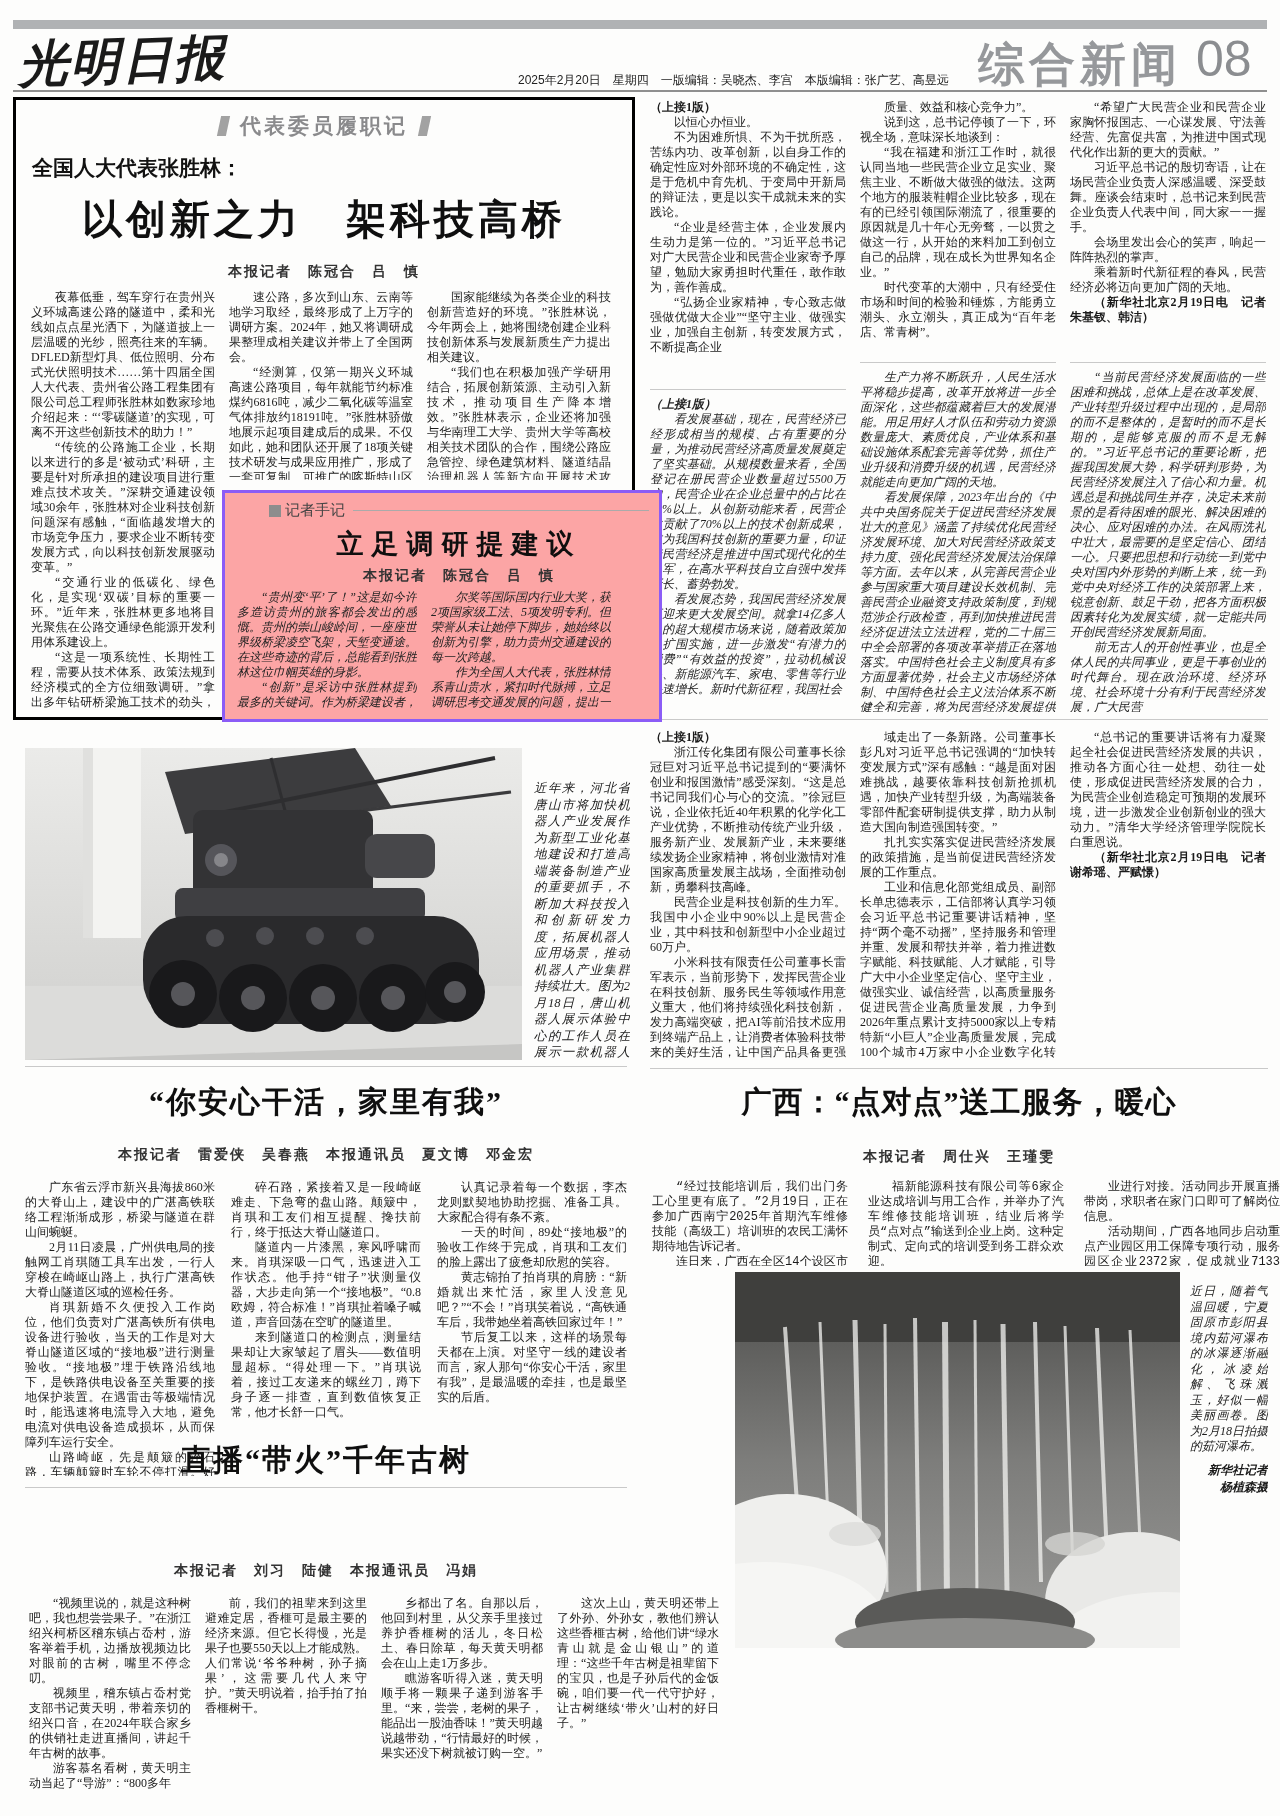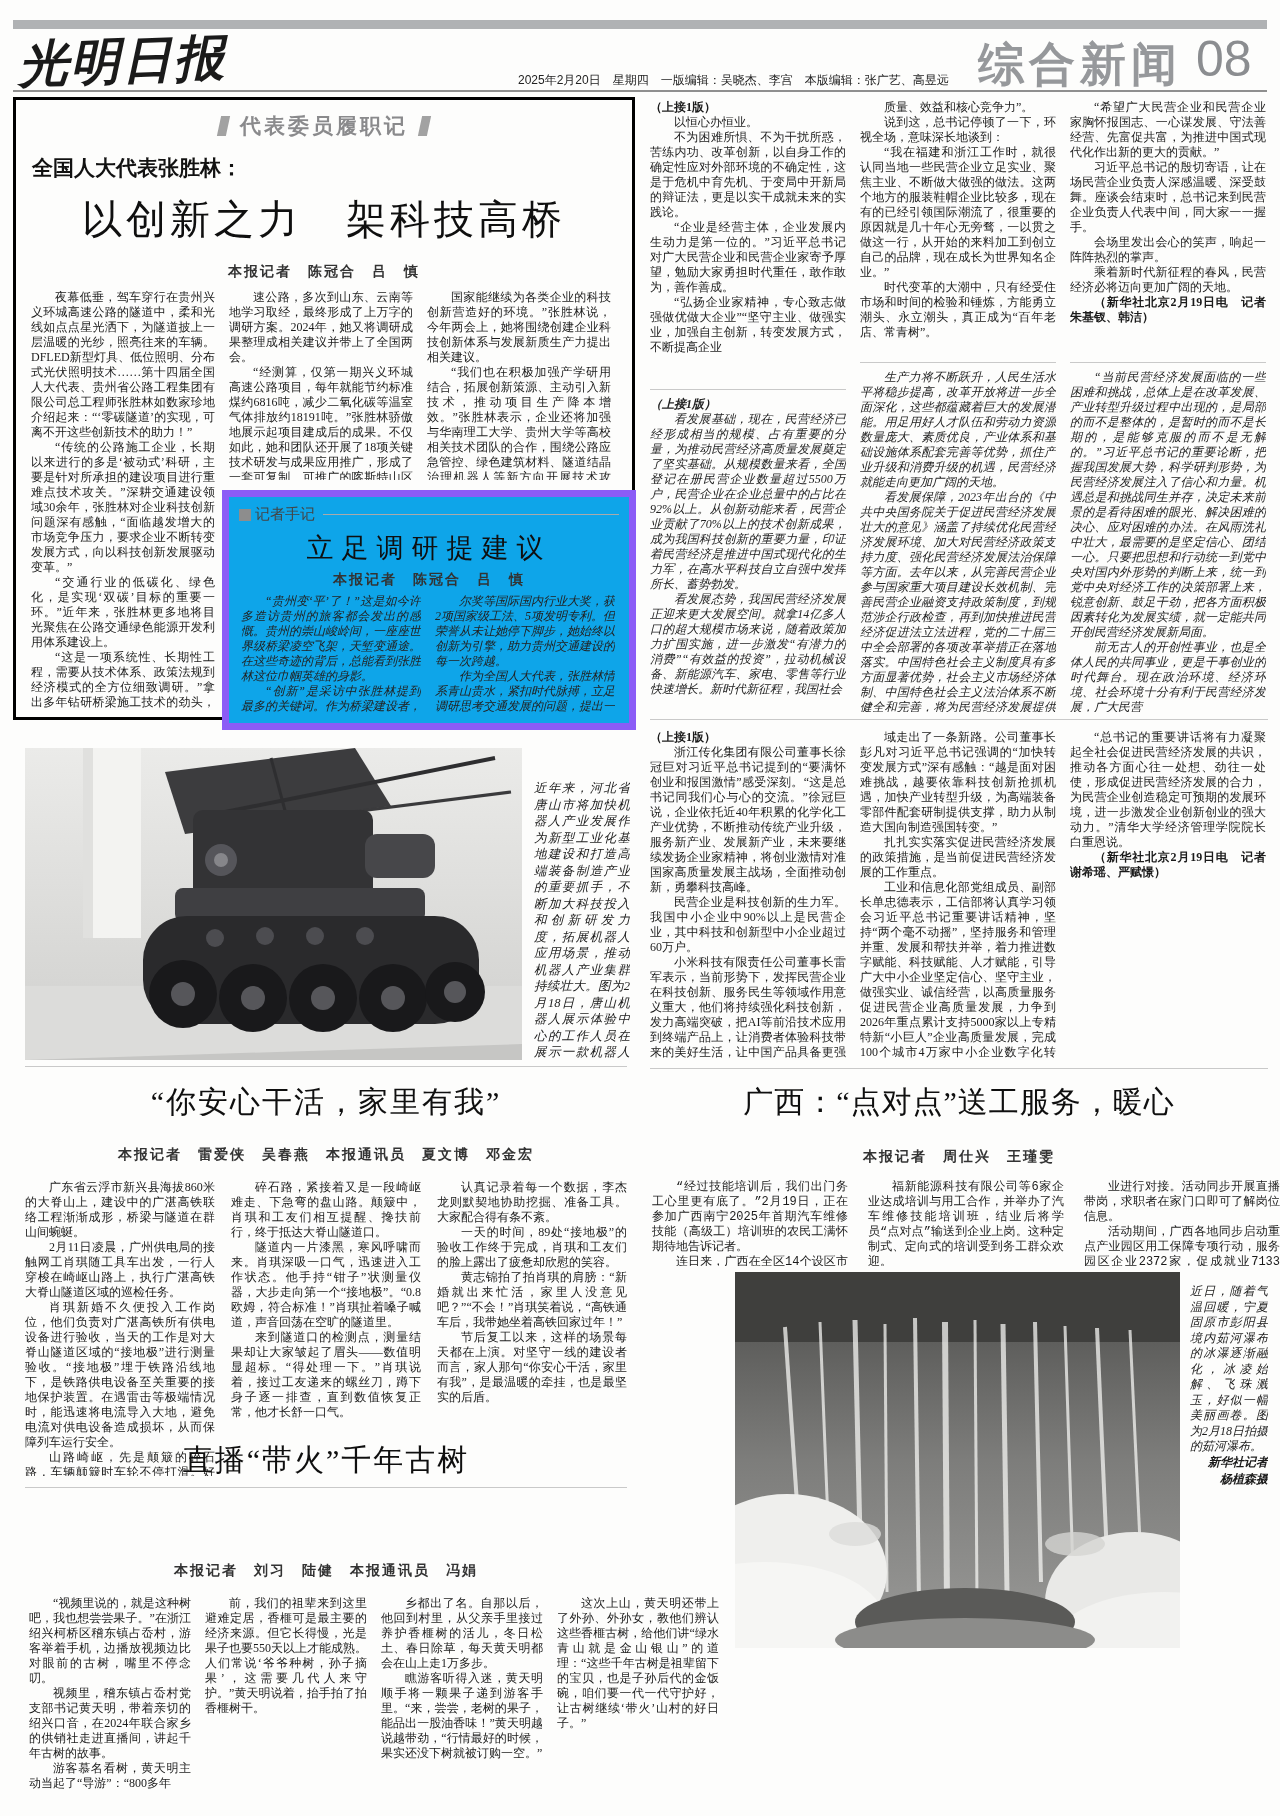--- a/index.html
+++ b/index.html
@@ -8,23 +8,23 @@
   .abs{position:absolute;}
   .sans{font-family:"Liberation Sans","DejaVu Sans",sans-serif;}
   .rule{background:#c9c9c9;}
   .col{text-align:justify;overflow:hidden;font-size:12px;line-height:15px;}
   .col p{margin:0;text-indent:2em;}
   .col p.noind{text-indent:0;}
   .kai{font-style:italic;color:#222;}
   .boldline{font-weight:bold;}
   .byline{text-align:center;font-size:12px;color:#333;}
   .byline b{font-size:14px;letter-spacing:2px;}
-  .headline{font-weight:normal;color:#0f0f0f;text-align:center;}
+  .headline{font-weight:bold;color:#0f0f0f;text-align:center;}
   .capcol{font-style:italic;font-size:12.5px;line-height:16.5px;text-align:justify;overflow:hidden;}
-  .credit{font-style:italic;font-weight:bold;text-align:right;margin-top:0;}
+  .credit{font-style:italic;font-weight:bold;text-align:right;margin-top:8px;}
   .innerhr{height:1px;background:#c9c9c9;margin:7px 0;}
   svg{display:block;}
 </style>
 </head>
 <body>
 
 <div id="page">
 
   <div class="abs" style="left:13px;top:20px;width:1254px;height:9px;background:#b0b2b4;"></div>
   <div class="abs" style="left:18px;top:28px;font-size:50px;font-weight:bold;font-style:italic;color:#1a1a1a;transform:rotate(-2deg);letter-spacing:2px;">光明日报</div>
@@ -57,21 +57,21 @@
           <p>速公路，多次到山东、云南等地学习取经，最终形成了上万字的调研方案。2024年，她又将调研成果整理成相关建议并带上了全国两会。</p>
           <p>“经测算，仅第一期兴义环城高速公路项目，每年就能节约标准煤约6816吨，减少二氧化碳等温室气体排放约18191吨。”张胜林骄傲地展示起项目建成后的成果。不仅如此，她和团队还开展了18项关键技术研发与成果应用推广，形成了一套可复制、可推广的喀斯特山区绿色建造技术成果及实施经验。</p>
         </div>
       <div class="col" style="width:184px;height:190px;">
           <p>国家能继续为各类企业的科技创新营造好的环境。”张胜林说，今年两会上，她将围绕创建企业科技创新体系与发展新质生产力提出相关建议。</p>
           <p>“我们也在积极加强产学研用结合，拓展创新策源、主动引入新技术，推动项目生产降本增效。”张胜林表示，企业还将加强与华南理工大学、贵州大学等高校相关技术团队的合作，围绕公路应急管控、绿色建筑材料、隧道结晶治理机器人等新方向开展技术攻关，以创新之力架起更多科技高桥，让智慧之光照亮更多前行道路。</p>
         </div>
     </div>
   </div>
 
-  <div class="abs" style="left:222px;top:490px;width:400px;height:226px;border:7px solid #8b5cf6;background:#0ea5e9;z-index:3;">
+  <div class="abs" style="left:222px;top:490px;width:400px;height:226px;border:3px solid #8b5cf6;background:#fca5a5;z-index:3;padding-left:34px;">
     <div style="display:flex;align-items:center;margin:8px 10px 0 10px;">
       <span style="width:12px;height:12px;background:#8d8d8d;display:inline-block;"></span>
       <span class="sans" style="font-size:15px;color:#444;margin:0 8px 0 4px;">记者手记</span>
       <span style="flex:1;height:1px;background:#aaa;"></span>
     </div>
     <div class="headline" style="font-size:27px;letter-spacing:8px;margin-top:6px;">立足调研提建议</div>
     <div class="byline" style="margin-top:5px;">
       <b>本报记者　陈冠合　吕　慎</b>
     </div>
     <div style="position:absolute;left:12px;top:97px;display:flex;gap:14px;">

